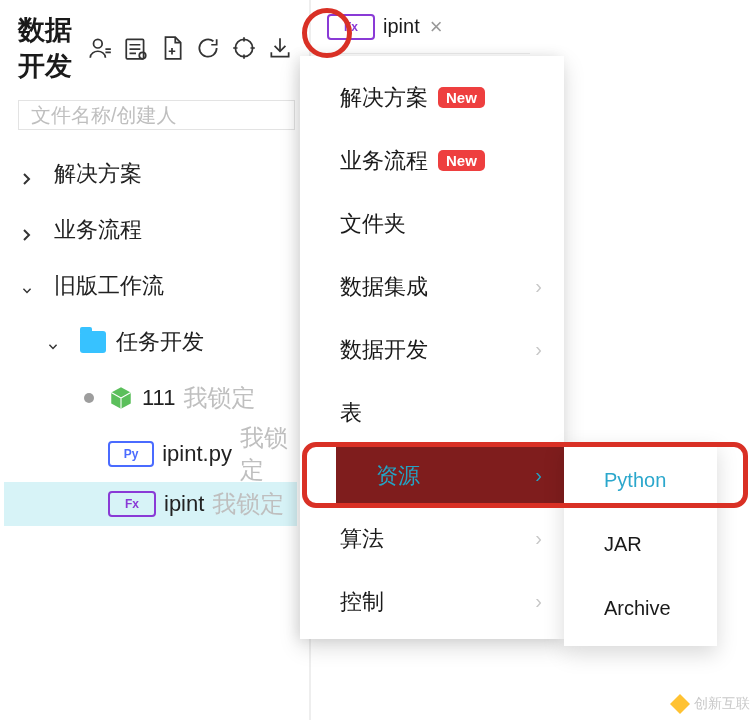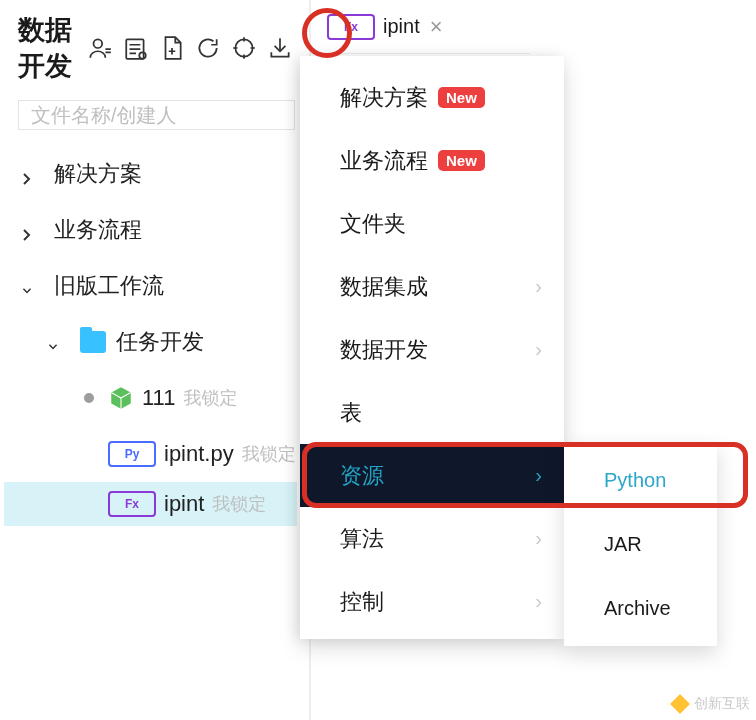--- a/index.html
+++ b/index.html
@@ -111,21 +111,21 @@
       border-radius: 4px;
       font-size: 12px;
       font-weight: 700;
       display: flex; align-items: center; justify-content: center;
       margin-right: 8px;
       text-align: center;
     }
     .file-mini.py { color: #4a6bff; border-color: #4a6bff; }
     .file-mini.fx { color: #8a3ad6; border-color: #8a3ad6; }
     .item-text { color: #222; }
-    .item-subtext { color: #bfbfbf; margin-left: 8px; font-size: 18px; }
+    .item-subtext { color: #bfbfbf; margin-left: 8px; font-size: 24px; }
     .selected-file {
       background: #d7f3f7;
       border-radius: 0;
       margin-right: 12px;
       padding-right: 6px;
       height: 44px;
     }
 
     
     .editor-area {
@@ -195,22 +195,23 @@
       height: 63px;
       display: flex;
       align-items: center;
       padding: 0 22px 0 40px;
       font-size: 22px;
       cursor: pointer;
       color: #1a1a1a;
       position: relative;
     }
     .menu-item.active {
-      background: #0f172a;
+      background: #7f1d1d;
       color: #24a3c4;
+      margin-left: 36px;
     }
     .menu-item .arrow-sub {
       position: absolute;
       right: 22px;
       color: #c8c8c8;
       font-size: 20px;
     }
     .menu-item.active .arrow-sub { color: #24a3c4; }
     .badge-new {
       background: #ee3f3f;

